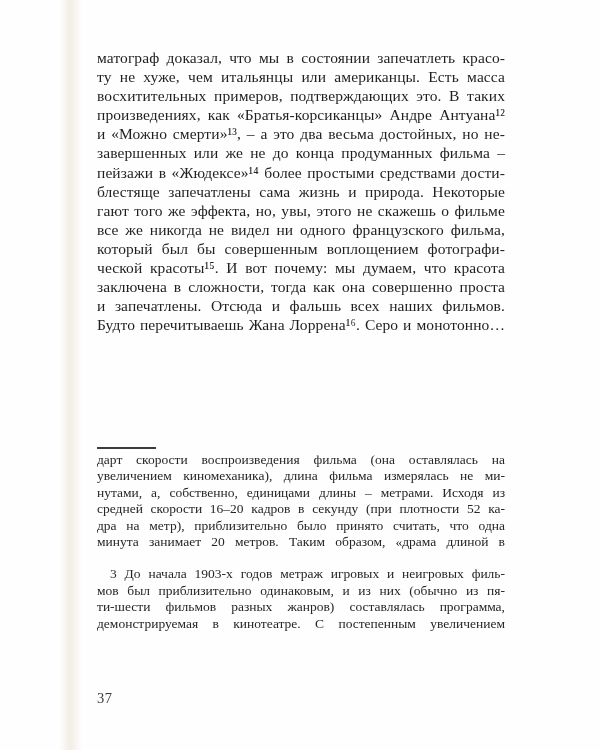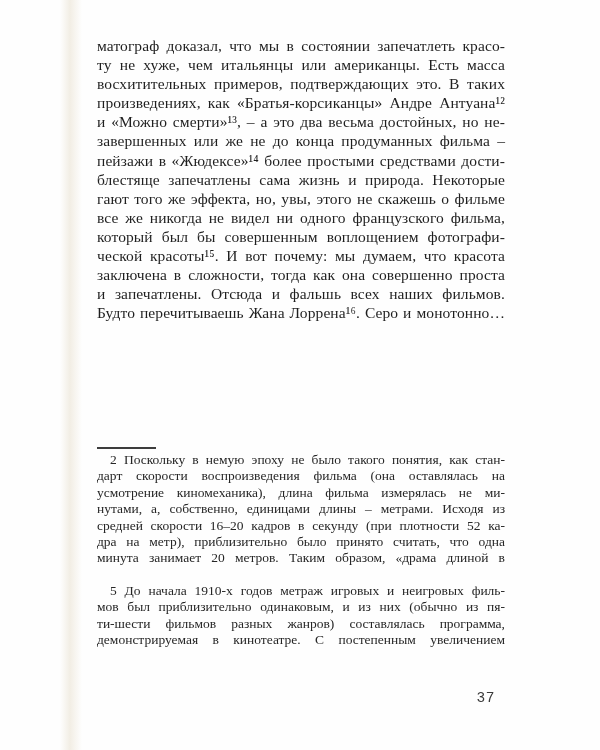--- a/index.html
+++ b/index.html
@@ -26,21 +26,21 @@
       rgba(240,235,224,0.85) 45%,
       rgba(242,238,228,0) 100%);
     pointer-events: none;
   }
   .text-block {
     position: absolute;
     left: 97px;
     width: 408px;
   }
   .body-paragraph {
-    top: 36px;
+    top: 48px;
     font-size: 15.5px;
     line-height: 19.1px;
     letter-spacing: 0.1px;
   }
   .body-paragraph .line {
     text-align: justify;
     text-align-last: justify;
     white-space: normal;
     height: 19.1px;
     overflow: visible;
@@ -71,28 +71,27 @@
   }
   .footnotes .line.first {
     padding-left: 13px;
   }
   .footnotes .line.no-j {
     text-align: left;
     text-align-last: left;
   }
   .page-number {
     position: absolute;
-    left: 87px;
+    left: 97px;
     width: 408px;
     top: 690px;
-    text-align: right;
+    text-align: left;
     font-size: 14.5px;
     color: #3a3a3a;
     letter-spacing: 0.5px;
-    font-family: Liberation Mono, monospace;
   }
 </style>
 </head>
 <body>
 
 <div class="page">
 
   <div class="gutter-shade"></div>
 
   <div class="text-block body-paragraph" style="position:absolute;">
@@ -110,30 +109,29 @@
       <div class="line">ческой красоты¹⁵. И вот почему: мы думаем, что красота</div>
       <div class="line">заключена в сложности, тогда как она совершенно проста</div>
       <div class="line">и запечатлены. Отсюда и фальшь всех наших фильмов.</div>
       <div class="line">Будто перечитываешь Жана Лоррена¹⁶. Серо и монотонно…</div>
     </div>
 
   <div class="footnote-separator"></div>
 
   <div class="text-block footnotes" style="position:absolute;">
       <div class="footnote">
-        <div class="line first">2 Поскольку в немую эпоху не было такого понятия, как стан-</div>
         <div class="line">дарт скорости воспроизведения фильма (она оставлялась на</div>
-        <div class="line">усмотрение киномеханика), длина фильма измерялась не ми-</div>
+        <div class="line">увеличением киномеханика), длина фильма измерялась не ми-</div>
         <div class="line">нутами, а, собственно, единицами длины – метрами. Исходя из</div>
         <div class="line">средней скорости 16–20 кадров в секунду (при плотности 52 ка-</div>
         <div class="line">дра на метр), приблизительно было принято считать, что одна</div>
         <div class="line">минута занимает 20 метров. Таким образом, «драма длиной в</div>
       </div>
       <div class="footnote">
-        <div class="line first">5 До начала 1910-х годов метраж игровых и неигровых филь-</div>
+        <div class="line first">3 До начала 1903-х годов метраж игровых и неигровых филь-</div>
         <div class="line">мов был приблизительно одинаковым, и из них (обычно из пя-</div>
         <div class="line">ти-шести фильмов разных жанров) составлялась программа,</div>
         <div class="line">демонстрируемая в кинотеатре. С постепенным увеличением</div>
       </div>
     </div>
 
   <div class="page-number">37</div>
 
 </div>
 

